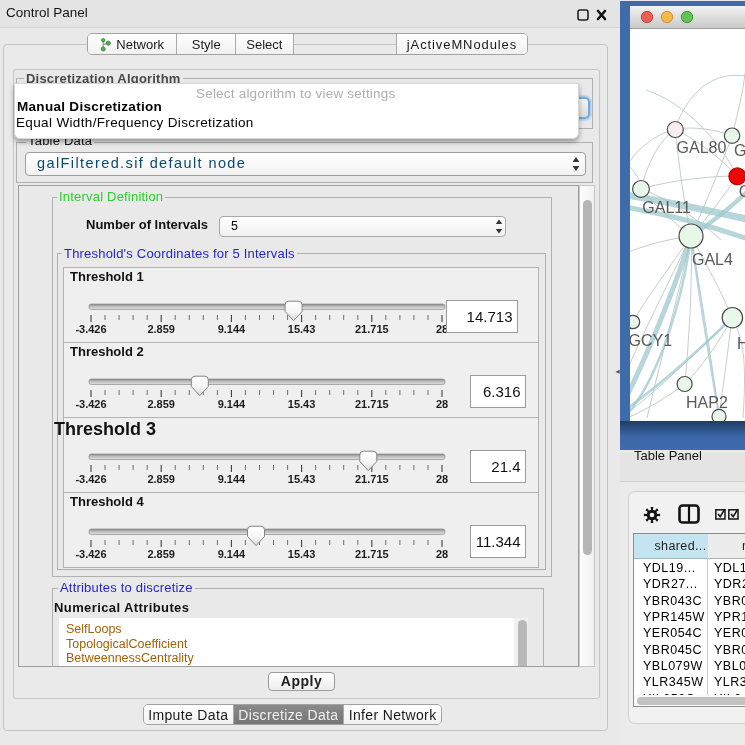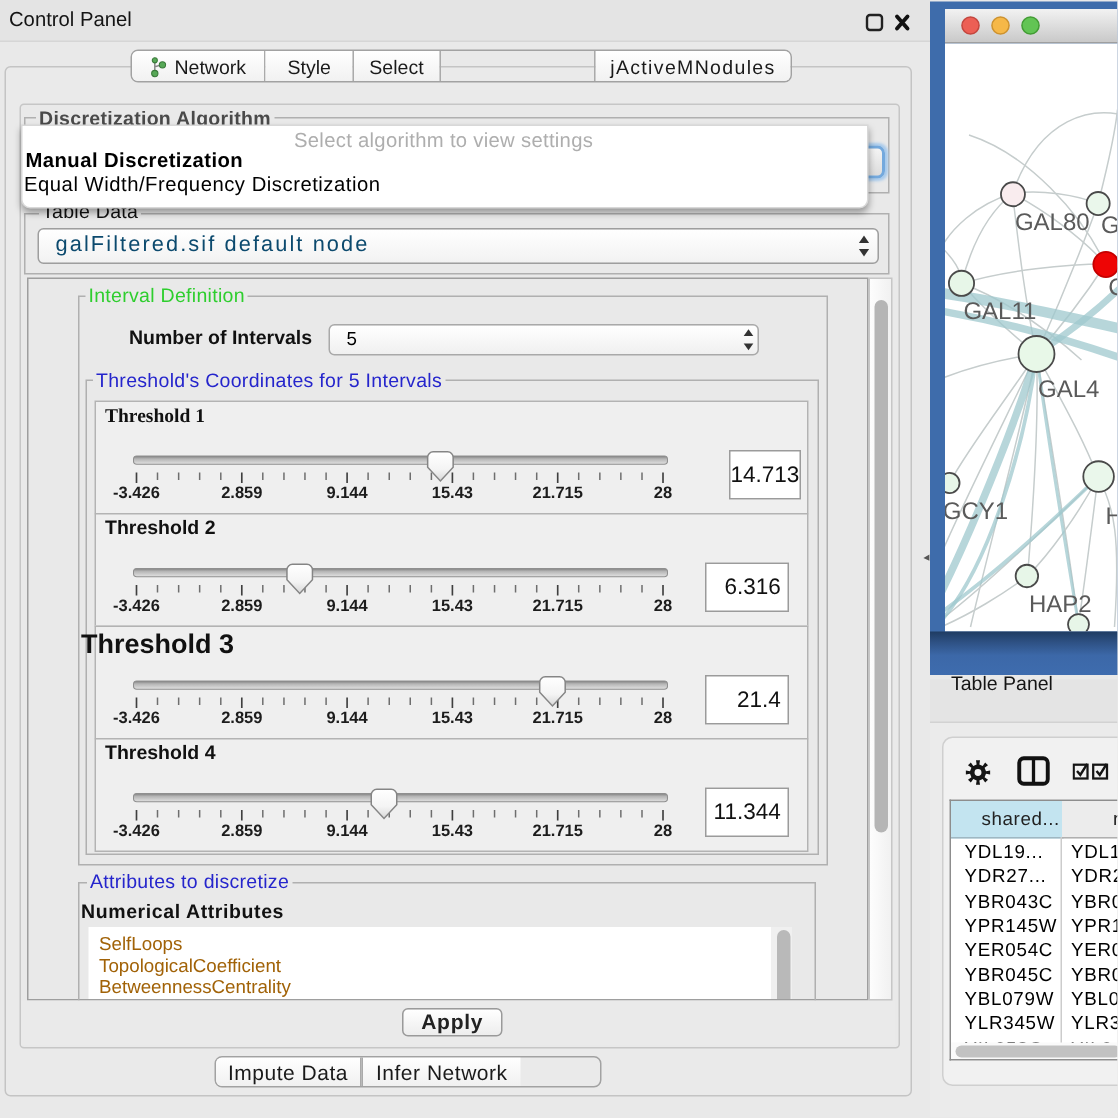--- a/index.html
+++ b/index.html
@@ -74,21 +74,21 @@
 <div class="abs" style="left:231px;top:219px;font-size:12.5px;color:#000;">5</div>
 <svg class="abs" style="left:492px;top:218px;" width="14" height="17" viewBox="0 0 14 17">
   <path d="M7 1.5 L10.2 6 H3.8 Z" fill="#333"></path>
   <path d="M7 15.5 L10.2 11 H3.8 Z" fill="#333"></path>
 </svg>
 
 <div class="grp" style="left:57px;top:253px;width:487px;height:315px;"></div>
 <div class="grplabel" style="left:62px;top:247px;color:#2525cc;">Threshold's Coordinates for 5 Intervals</div>
 
 <div class="tbox" style="left:63px;top:267px;width:474px;height:74px;"></div>
-<div class="abs" style="left:70px;top:269px;font-size:13px;font-weight:bold;color:#111;font-family:Liberation Serif, serif;">Threshold 1</div>
+<div class="abs" style="left:70px;top:269px;font-size:13px;font-weight:bold;color:#111;">Threshold 1</div>
 
 <div class="tbox" style="left:63px;top:342px;width:474px;height:74px;"></div>
 <div class="abs" style="left:70px;top:344px;font-size:13px;font-weight:bold;color:#111;">Threshold 2</div>
 
 <div class="tbox" style="left:63px;top:417px;width:474px;height:74px;"></div>
 <div class="abs" style="left:54px;top:419px;font-size:18px;font-weight:bold;color:#111;">Threshold 3</div>
 
 <div class="tbox" style="left:63px;top:492px;width:474px;height:74px;"></div>
 <div class="abs" style="left:70px;top:494px;font-size:13px;font-weight:bold;color:#111;">Threshold 4</div>
 
@@ -287,21 +287,21 @@
     <line x1="294.8" y1="48" x2="294.8" y2="53" stroke="#6e6e6e" stroke-width="1"></line>
     <line x1="308.8" y1="48" x2="308.8" y2="55" stroke="#3f3f3f" stroke-width="1.1"></line>
     <line x1="322.8" y1="48" x2="322.8" y2="53" stroke="#6e6e6e" stroke-width="1"></line>
     <line x1="336.9" y1="48" x2="336.9" y2="53" stroke="#6e6e6e" stroke-width="1"></line>
     <line x1="350.9" y1="48" x2="350.9" y2="53" stroke="#6e6e6e" stroke-width="1"></line>
     <line x1="365.0" y1="48" x2="365.0" y2="53" stroke="#6e6e6e" stroke-width="1"></line>
     <line x1="379.0" y1="48" x2="379.0" y2="55" stroke="#3f3f3f" stroke-width="1.1"></line>
   <path d="M 184.5 44.5 L 184.5 37.9 A 3.7 3.7 0 0 1 188.2 34.2 L 197.8 34.2 A 3.7 3.7 0 0 1 201.5 37.9 L 201.5 44.5 L 193.0 53.6 Z" fill="url(#th492)" stroke="#858585" stroke-width="1"></path>
 </svg>
 
-<div class="vbox" style="left:486px;top:300px;width:48px;height:33px;">14.713</div>
+<div class="vbox" style="left:446px;top:300px;width:72px;height:33px;">14.713</div>
 <div class="vbox" style="left:470px;top:375px;width:56px;height:33px;">6.316</div>
 <div class="vbox" style="left:470px;top:450px;width:56px;height:33px;">21.4</div>
 <div class="vbox" style="left:470px;top:525px;width:56px;height:33px;">11.344</div>
 
 <div class="grp" style="left:52px;top:588px;width:490px;height:85px;border-bottom:none;"></div>
 <div class="grplabel" style="left:58px;top:581px;color:#2525cc;">Attributes to discretize</div>
 <div class="abs" style="left:54px;top:600px;font-size:13px;letter-spacing:0.4px;font-weight:bold;color:#111;">Numerical Attributes</div>
 
 <div class="abs" style="left:59px;top:618px;width:455px;height:48px;background:#ffffff;overflow:hidden;">
   <div style="font-size:12.5px;color:#a16207;padding:4px 0 0 7px;line-height:14.5px;">SelfLoops<br>TopologicalCoefficient<br>BetweennessCentrality<br>NeighborhoodConnectivity</div>
@@ -309,22 +309,23 @@
 <div class="abs" style="left:514px;top:618px;width:14px;height:48px;background:#f0f0f0;"></div>
 <div class="abs" style="left:518px;top:620px;width:9px;height:46px;background:#b9b9b9;border-radius:5px 5px 0 0;"></div>
 
 <div class="abs" style="left:14px;top:667px;width:583px;height:30px;background:#eaeaea;"></div>
 
 <div class="abs" style="left:579px;top:185px;width:16px;height:482px;background:linear-gradient(90deg,#fdfdfd,#f1f1f1);border:1px solid #c6c6c6;box-sizing:border-box;"></div>
 <div class="abs" style="left:583px;top:200px;width:9px;height:355px;background:#b5b5b5;border-radius:5px;"></div>
 
 <div class="abs" style="left:268px;top:672px;width:67px;height:19px;box-sizing:border-box;border:1px solid #9a9a9a;border-radius:4px;background:linear-gradient(#ffffff,#ededed);text-align:center;font-size:14px;font-weight:bold;letter-spacing:0.5px;line-height:17px;color:#222;">Apply</div>
 
-<div class="abs" style="left:143px;top:704px;width:258px;height:21px;display:flex;border:1px solid #a2a2a2;border-radius:5px;overflow:hidden;box-sizing:border-box;font-size:14px;letter-spacing:0.35px;text-align:center;">
+<div class="abs" style="left:143px;top:704px;width:299px;height:21px;display:flex;border:1px solid #a2a2a2;border-radius:5px;overflow:hidden;box-sizing:border-box;font-size:14px;letter-spacing:0.35px;text-align:center;">
   <div class="seg" style="width:96px;border-right:1px solid #aaaaaa;font-size:14px;letter-spacing:0.35px;">Impute Data</div>
+  <div class="seg sel" style="width:119px;font-size:14px;letter-spacing:0.35px;">Discretize Data</div>
   <div class="seg" style="width:105px;border-left:1px solid #aaaaaa;font-size:14px;letter-spacing:0.35px;">Infer Network</div>
 </div>
 
 <svg class="abs" style="left:615px;top:369px;" width="5" height="5" viewBox="0 0 5 5">
   <path d="M4.6 0.6 L0.6 3 L4.6 4.8 Z" fill="#555"></path>
 </svg>
 
 <div class="abs" style="left:14px;top:83px;width:563px;height:54px;background:#ffffff;border:1px solid #d8d8d8;border-radius:0 0 6px 6px;box-shadow:0 3px 5px rgba(0,0,0,0.35);"></div>
 <div class="abs" style="left:196px;top:86px;font-size:13.5px;letter-spacing:0.2px;color:#aeaeae;">Select algorithm to view settings</div>
 <div class="abs" style="left:17px;top:99px;font-size:13.5px;letter-spacing:0.3px;font-weight:bold;color:#000;">Manual Discretization</div>

